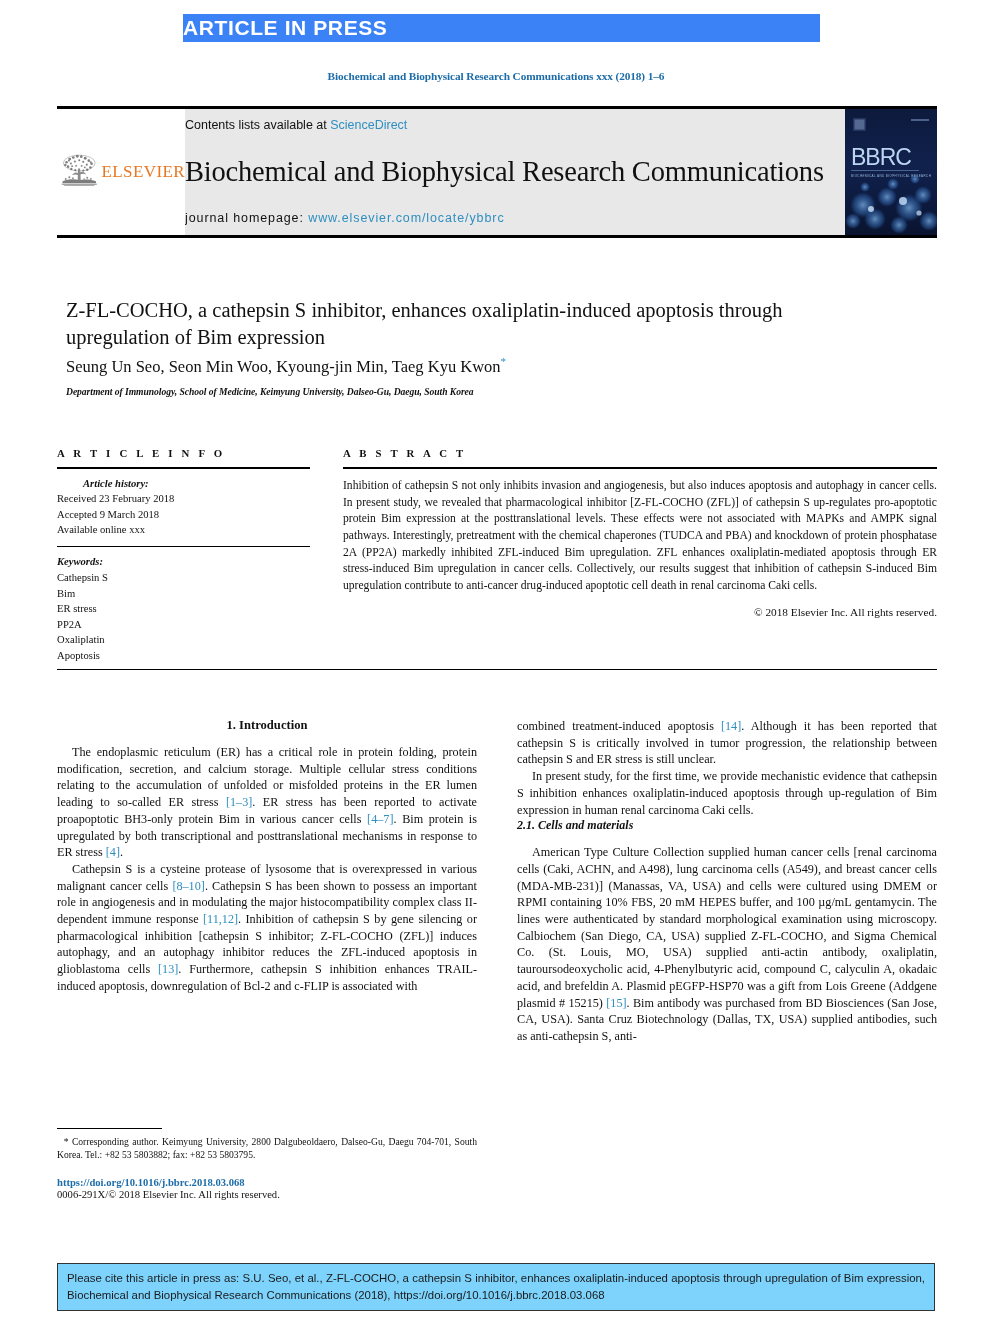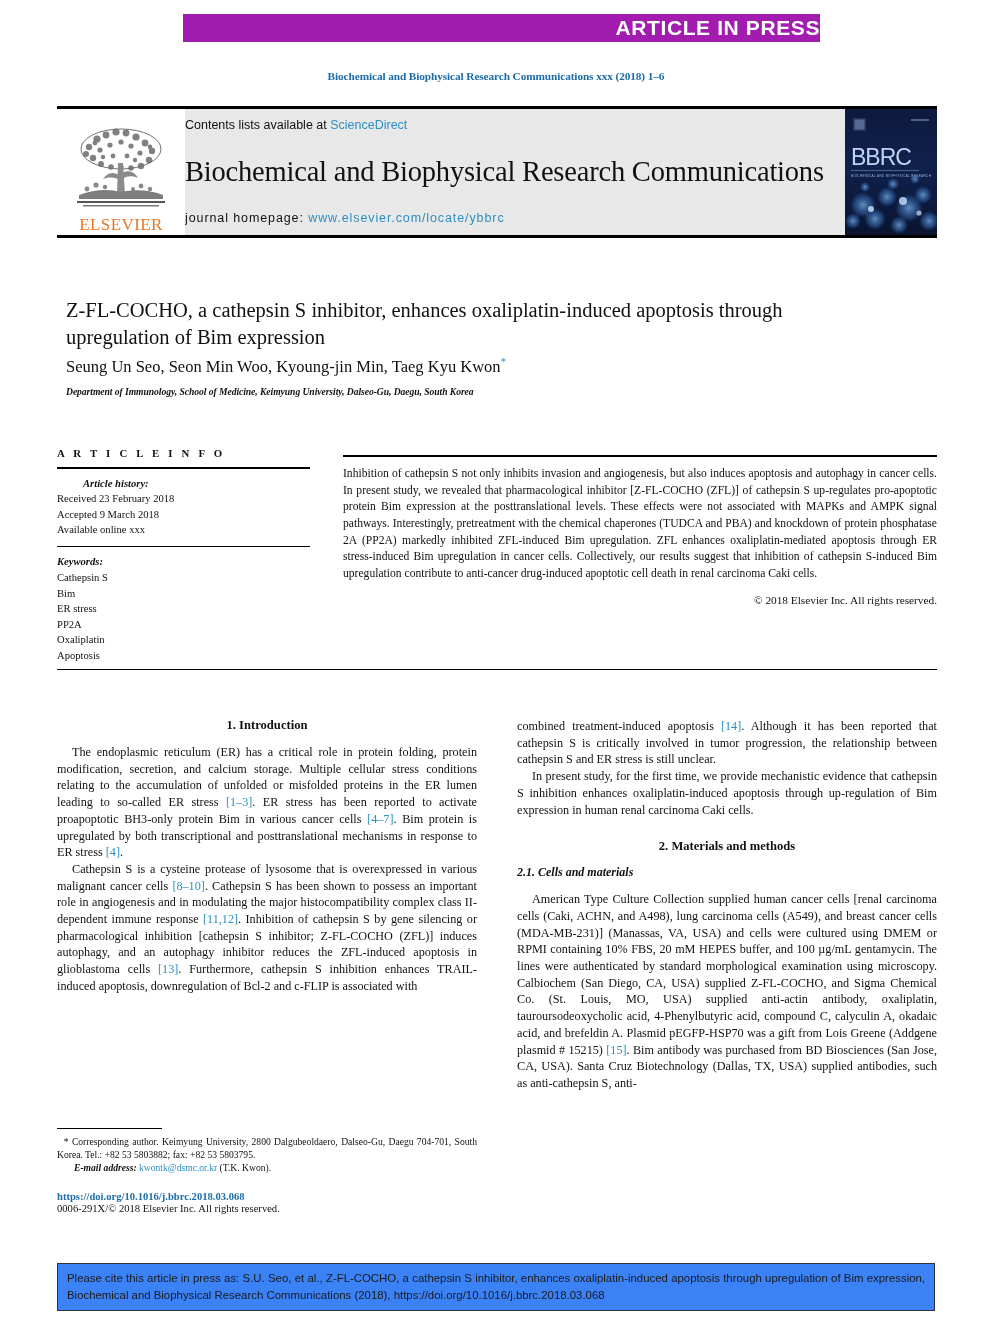--- a/index.html
+++ b/index.html
@@ -17,27 +17,27 @@
     overflow: hidden;
   }
 
   
   .press-banner {
     position: absolute;
     left: 183px;
     top: 14px;
     width: 637px;
     height: 28px;
-    background: #a21caf;
+    background: #3b82f6;
     color: #ffffff;
     font-family: "Liberation Sans", "DejaVu Sans", sans-serif;
     font-weight: bold;
     font-size: 21px;
     letter-spacing: 0.6px;
-    text-align: right;
+    text-align: left;
     line-height: 28px;
   }
 
   
   .journal-ref {
     position: absolute;
     left: 0;
     top: 70px;
     width: 992px;
     text-align: center;
@@ -65,21 +65,21 @@
     height: 126px;
     display: flex;
     align-items: stretch;
   }
   .elsevier-logo {
     width: 128px;
     flex: 0 0 128px;
     position: relative;
     background: #ffffff;
     display: flex;
-    flex-direction: column;
+    flex-direction: row;
     align-items: center;
     justify-content: flex-end;
     padding-bottom: 2px;
     box-sizing: border-box;
   }
   .tree-svg { display:block; }
   .elsevier-word {
     font-family: "Liberation Serif", serif;
     font-size: 17px;
     letter-spacing: 0.4px;
@@ -271,21 +271,21 @@
     margin-top: 1px;
   }
 
   
   .cite-box {
     position: absolute;
     left: 57px;
     top: 1263px;
     width: 878px;
     height: 48px;
-    background: #3b82f6;
+    background: #7dd3fc;
     border: 1px solid #333;
     box-sizing: border-box;
     padding: 6px 9px 0 9px;
   }
   .cite-text {
     font-family: "Liberation Sans", sans-serif;
     font-size: 11.4px;
     line-height: 1.52;
     text-align: justify;
     color: #1a1a1a;
@@ -431,43 +431,42 @@
     <div>Cathepsin S</div>
     <div>Bim</div>
     <div>ER stress</div>
     <div>PP2A</div>
     <div>Oxaliplatin</div>
     <div>Apoptosis</div>
   </div>
 </div>
 
 <div class="abs-col">
+  <div class="sec-head">A B S T R A C T</div>
   <div class="rule-thick"></div>
   <div class="abstract-text">Inhibition of cathepsin S not only inhibits invasion and angiogenesis, but also induces apoptosis and autophagy in cancer cells. In present study, we revealed that pharmacological inhibitor [Z-FL-COCHO (ZFL)] of cathepsin S up-regulates pro-apoptotic protein Bim expression at the posttranslational levels. These effects were not associated with MAPKs and AMPK signal pathways. Interestingly, pretreatment with the chemical chaperones (TUDCA and PBA) and knockdown of protein phosphatase 2A (PP2A) markedly inhibited ZFL-induced Bim upregulation. ZFL enhances oxaliplatin-mediated apoptosis through ER stress-induced Bim upregulation in cancer cells. Collectively, our results suggest that inhibition of cathepsin S-induced Bim upregulation contribute to anti-cancer drug-induced apoptotic cell death in renal carcinoma Caki cells.</div>
   <div class="copyright-line">© 2018 Elsevier Inc. All rights reserved.</div>
 </div>
 <div class="abs-bottom-rule"></div>
 
 <div class="body-left">
   <div class="h2">1.  Introduction</div>
   <p class="body"><span>The endoplasmic reticulum (ER) has a critical role in protein folding, protein modification, secretion, and calcium storage. Multiple cellular stress conditions relating to the accumulation of unfolded or misfolded proteins in the ER lumen leading to so-called ER stress </span><span class="ref">[1–3]</span><span>. ER stress has been reported to activate proapoptotic BH3-only protein Bim in various cancer cells </span><span class="ref">[4–7]</span><span>. Bim protein is upregulated by both transcriptional and posttranslational mechanisms in response to ER stress </span><span class="ref">[4]</span><span>.</span></p>
   <p class="body"><span>Cathepsin S is a cysteine protease of lysosome that is overexpressed in various malignant cancer cells </span><span class="ref">[8–10]</span><span>. Cathepsin S has been shown to possess an important role in angiogenesis and in modulating the major histocompatibility complex class II-dependent immune response </span><span class="ref">[11,12]</span><span>. Inhibition of cathepsin S by gene silencing or pharmacological inhibition [cathepsin S inhibitor; Z-FL-COCHO (ZFL)] induces autophagy, and an autophagy inhibitor reduces the ZFL-induced apoptosis in glioblastoma cells </span><span class="ref">[13]</span><span>. Furthermore, cathepsin S inhibition enhances TRAIL-induced apoptosis, downregulation of Bcl-2 and c-FLIP is associated with</span></p>
 </div>
 
 <div class="body-right">
   <p class="body cont"><span>combined treatment-induced apoptosis </span><span class="ref">[14]</span><span>. Although it has been reported that cathepsin S is critically involved in tumor progression, the relationship between cathepsin S and ER stress is still unclear.</span></p>
   <p class="body">In present study, for the first time, we provide mechanistic evidence that cathepsin S inhibition enhances oxaliplatin-induced apoptosis through up-regulation of Bim expression in human renal carcinoma Caki cells.</p>
-  <div class="h2 spaced">2.  Materials and methods</div>
   <div class="h3">2.1.  Cells and materials</div>
   <p class="body"><span>American Type Culture Collection supplied human cancer cells [renal carcinoma cells (Caki, ACHN, and A498), lung carcinoma cells (A549), and breast cancer cells (MDA-MB-231)] (Manassas, VA, USA) and cells were cultured using DMEM or RPMI containing 10% FBS, 20 mM HEPES buffer, and 100 µg/mL gentamycin. The lines were authenticated by standard morphological examination using microscopy. Calbiochem (San Diego, CA, USA) supplied Z-FL-COCHO, and Sigma Chemical Co. (St. Louis, MO, USA) supplied anti-actin antibody, oxaliplatin, tauroursodeoxycholic acid, 4-Phenylbutyric acid, compound C, calyculin A, okadaic acid, and brefeldin A. Plasmid pEGFP-HSP70 was a gift from Lois Greene (Addgene plasmid # 15215) </span><span class="ref">[15]</span><span>. Bim antibody was purchased from BD Biosciences (San Jose, CA, USA). Santa Cruz Biotechnology (Dallas, TX, USA) supplied antibodies, such as anti-cathepsin S, anti-</span></p>
 </div>
 
 <div class="footnotes">
   <div class="fn-rule"></div>
   <p class="fn">&nbsp;&nbsp;<span>*</span><span> Corresponding author. Keimyung University, 2800 Dalgubeoldaero, Dalseo-Gu, Daegu 704-701, South Korea. Tel.: +82 53 5803882; fax: +82 53 5803795.</span></p>
-  <p class="fn indent"><span class="ital">E-mail address:</span> <span class="mail">kwontk@dsmc.or.kr</span><span> (T.K. Kwon).</span></p>
   <div class="doi-line">https://doi.org/10.1016/j.bbrc.2018.03.068</div>
   <div class="issn-line">0006-291X/© 2018 Elsevier Inc. All rights reserved.</div>
 </div>
 
 <div class="cite-box">
   <div class="cite-text">Please cite this article in press as: S.U. Seo, et al., Z-FL-COCHO, a cathepsin S inhibitor, enhances oxaliplatin-induced apoptosis through upregulation of Bim expression, Biochemical and Biophysical Research Communications (2018), https://doi.org/10.1016/j.bbrc.2018.03.068</div>
 </div>
 
 </body></html>

